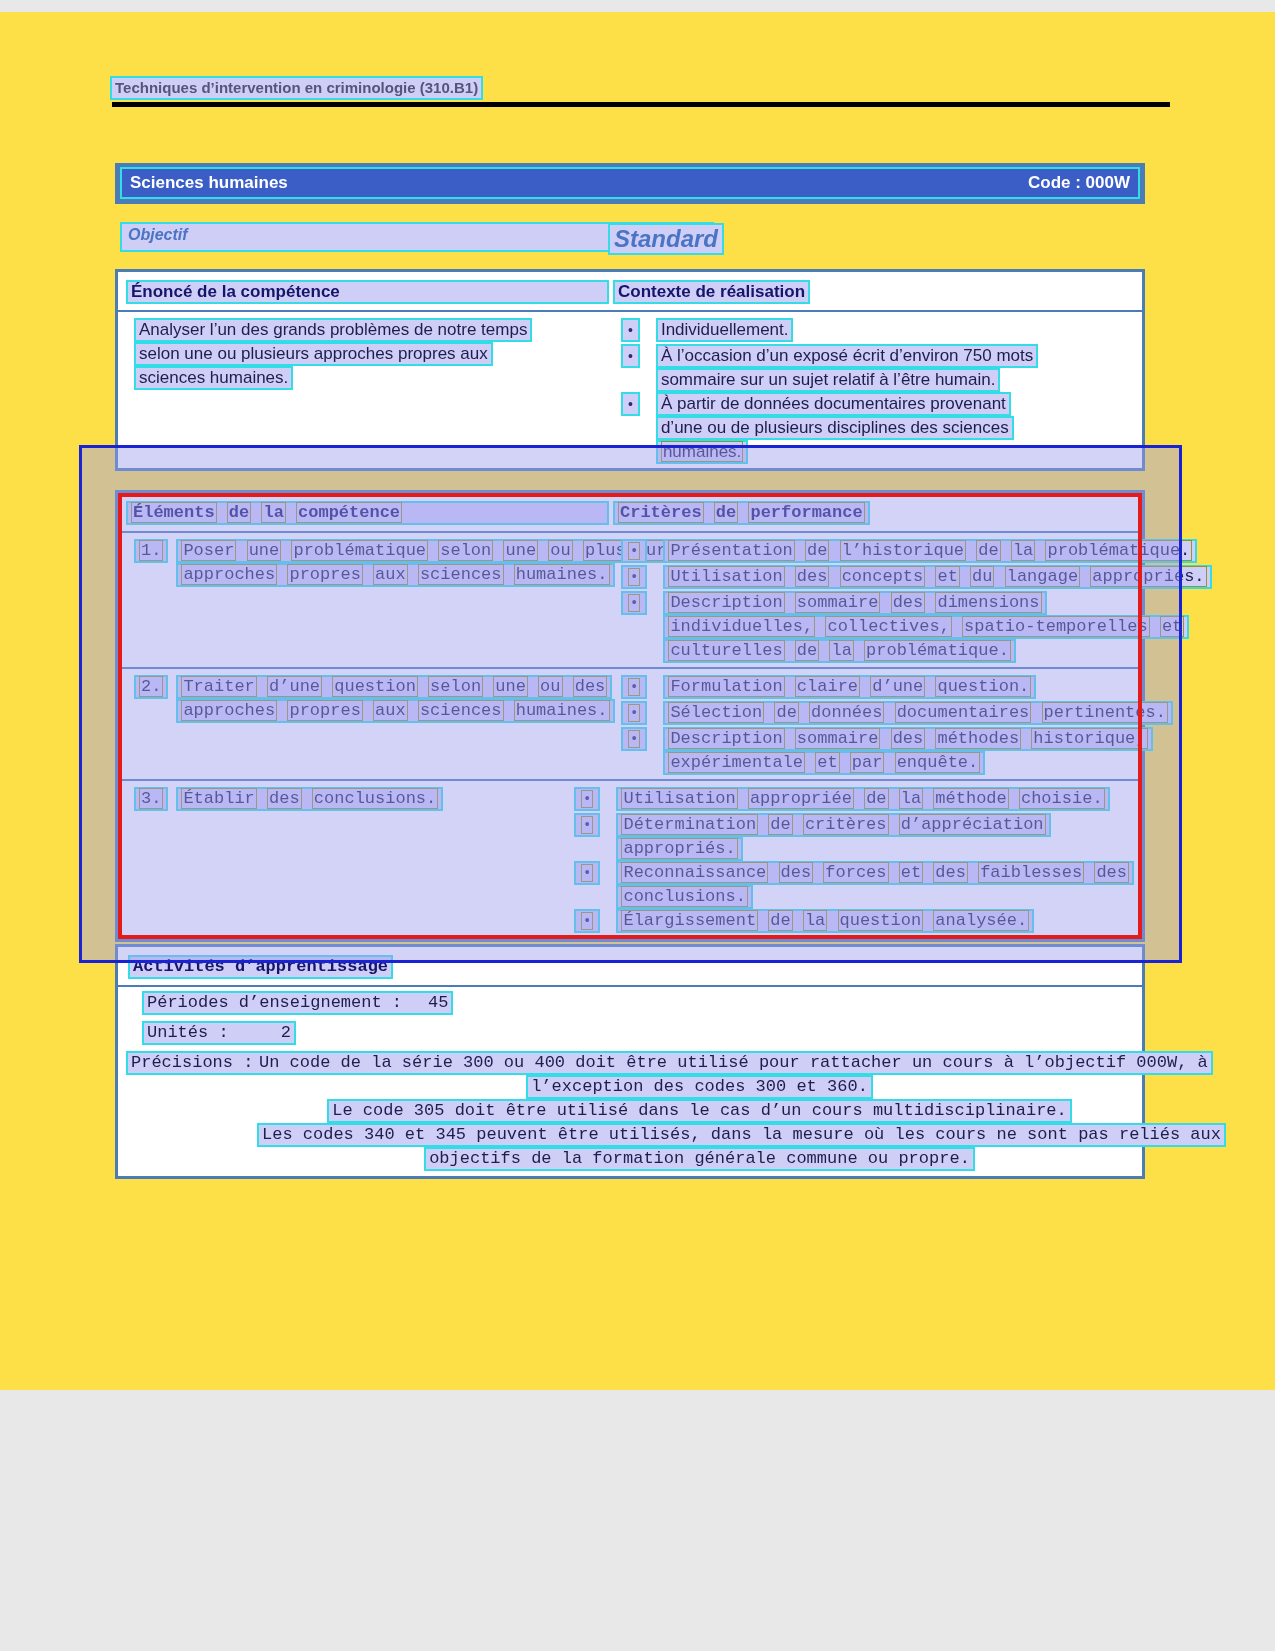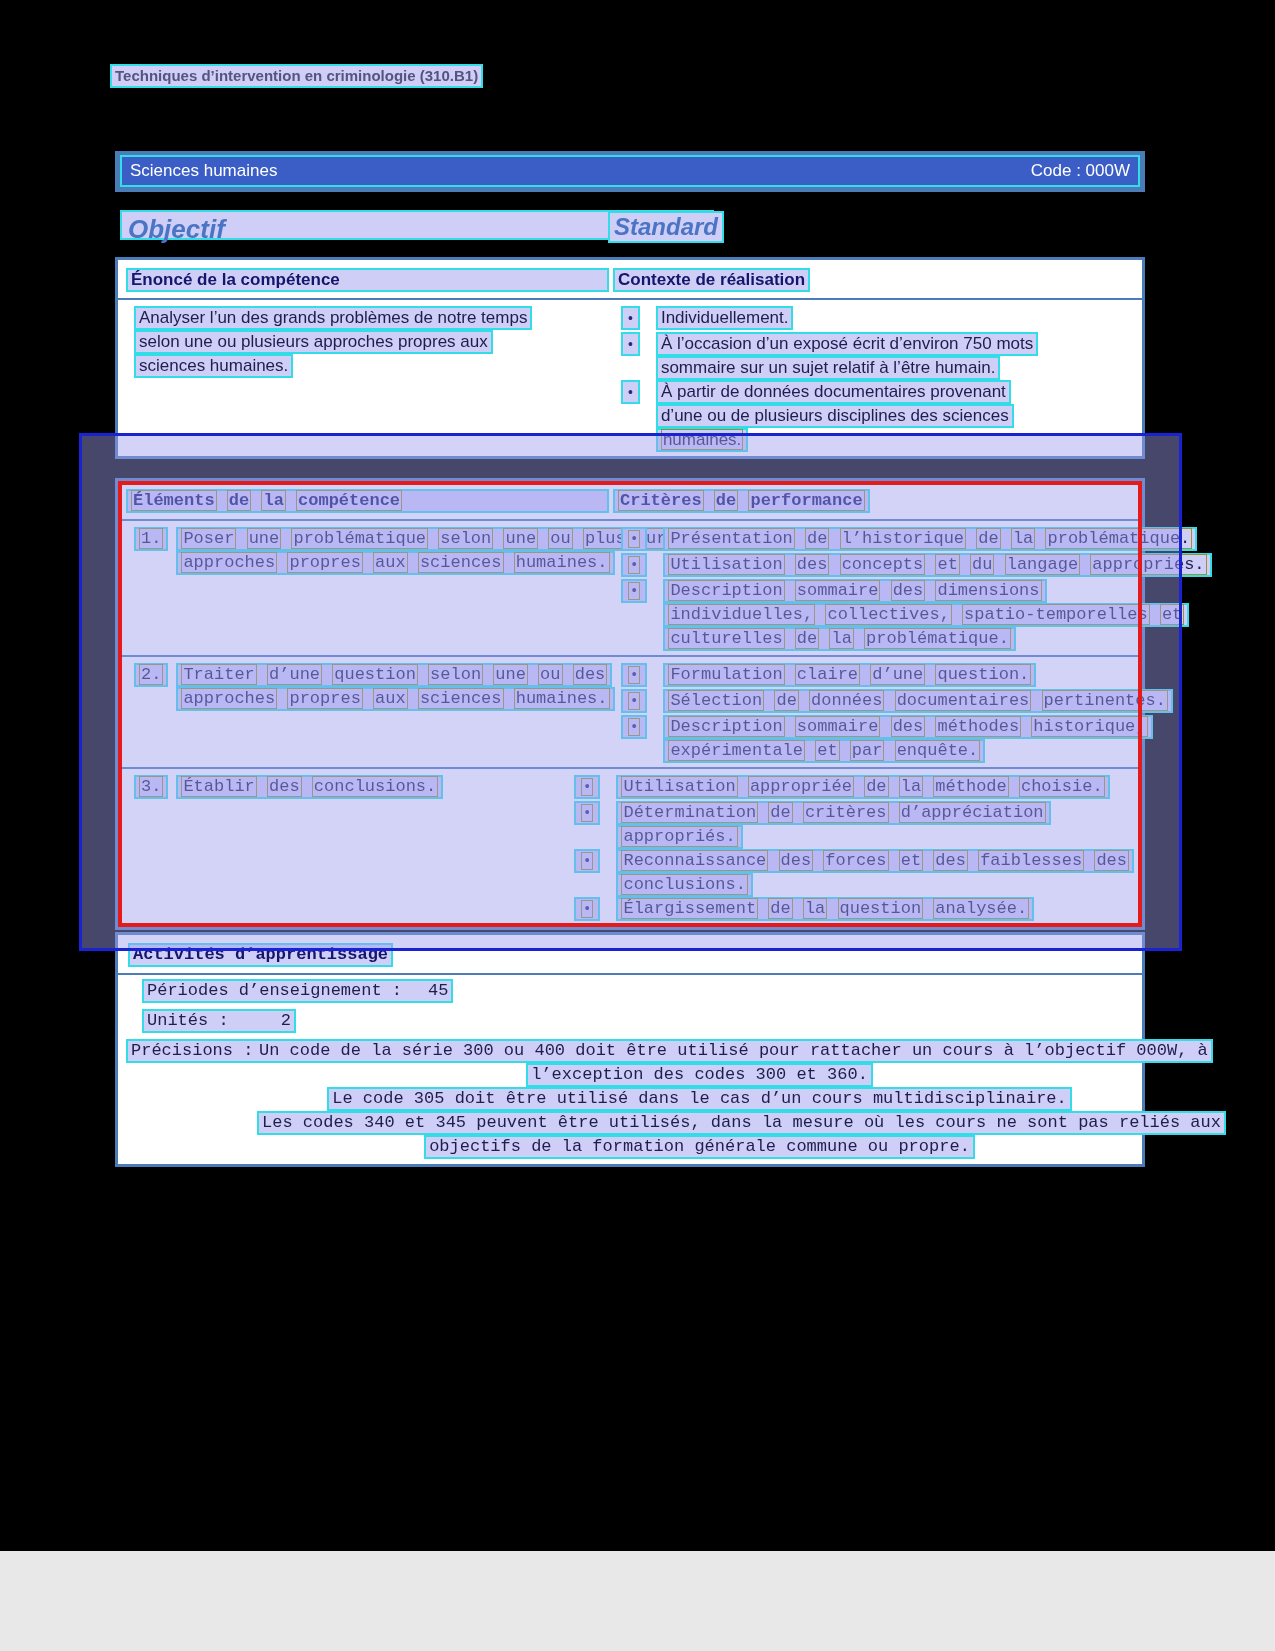--- a/index.html
+++ b/index.html
@@ -1,47 +1,47 @@
 <!DOCTYPE html>
 <html><head>
 <meta charset="utf-8">
 <style>
   html,body{margin:0;padding:0;background:#e8e8e8;}
-  .page{position:relative;width:1275px;height:1551px;background:#000000;
-        font-family:"Liberation Sans", sans-serif;color:#1e1e4e;overflow:hidden;}
+  .page{position:relative;width:1275px;height:1378px;background:#fde047;
+        font-family:"Liberation Sans", sans-serif;color:#1e1e4e;overflow:hidden;margin-top:12px;}
 
   
   .hl{display:inline-block;background:#cfcef7;border:2px solid #33dde8;
       padding:0 3px;line-height:20px;font-size:17px;color:#1e1e4e;
       margin:1px 0;vertical-align:top;white-space:nowrap;}
   .hlb{font-weight:bold;color:#15156b;}
   .w{border:1px solid rgba(148,140,30,.9);padding:0 1px;}
 
   
   .doc-header{position:absolute;left:110px;top:63px;}
   .doc-header .hl{font-size:15px;font-weight:bold;color:#54547c;}
   .rule{position:absolute;left:112px;width:1058px;height:5px;background:#000;}
   .top-rule{top:90px;}
   .footer-rule{top:1563px;}
   .footer-band{position:absolute;left:112px;top:1572px;width:1036px;height:27px;
       background:#cfcef7;border:2px solid #33dde8;box-sizing:border-box;
       display:flex;align-items:center;
       padding:0 8px;font-size:15px;font-weight:bold;color:#54547c;}
 
   
-  .banner{position:absolute;left:115px;top:151px;width:1030px;height:41px;background:#4a7cb8;}
+  .banner{position:absolute;left:115px;top:151px;width:1030px;height:41px;background:#4a7cb8;font-weight:bold;}
   .banner-inner{position:absolute;left:5px;right:5px;top:4px;bottom:5px;background:#3b5ec6;
       border:2px solid #33dde8;display:flex;justify-content:space-between;align-items:center;
       padding:0 8px;color:#ffffff;font-size:17px;}
 
   
   .headings{position:absolute;left:120px;top:210px;width:594px;height:30px;
       background:#cfcef7;border:2px solid #33dde8;box-sizing:border-box;}
   .headings .obj{position:absolute;left:6px;top:2px;font-style:italic;font-weight:bold;
-      font-size:26px;color:#4a74c4;}
+      font-size:16px;color:#4a74c4;}
   .headings .std{position:absolute;left:486px;top:-1px;font-style:italic;font-weight:bold;
       font-size:24px;color:#4a74c4;background:#cfcef7;border:2px solid #33dde8;padding:0 4px;}
 
   
   .table{position:absolute;left:115px;width:1030px;border:3px solid #4a7cb8;
       background:#fff;box-sizing:border-box;}
   .t1{top:257px;}
   .t2{top:478px;font-family:Liberation Mono, monospace;}
   .t3{top:932px;font-family:Liberation Mono, monospace;}
   .thead-row{border-bottom:2px solid #4a7cb8;padding:7px 0 5px 0;display:flex;}

